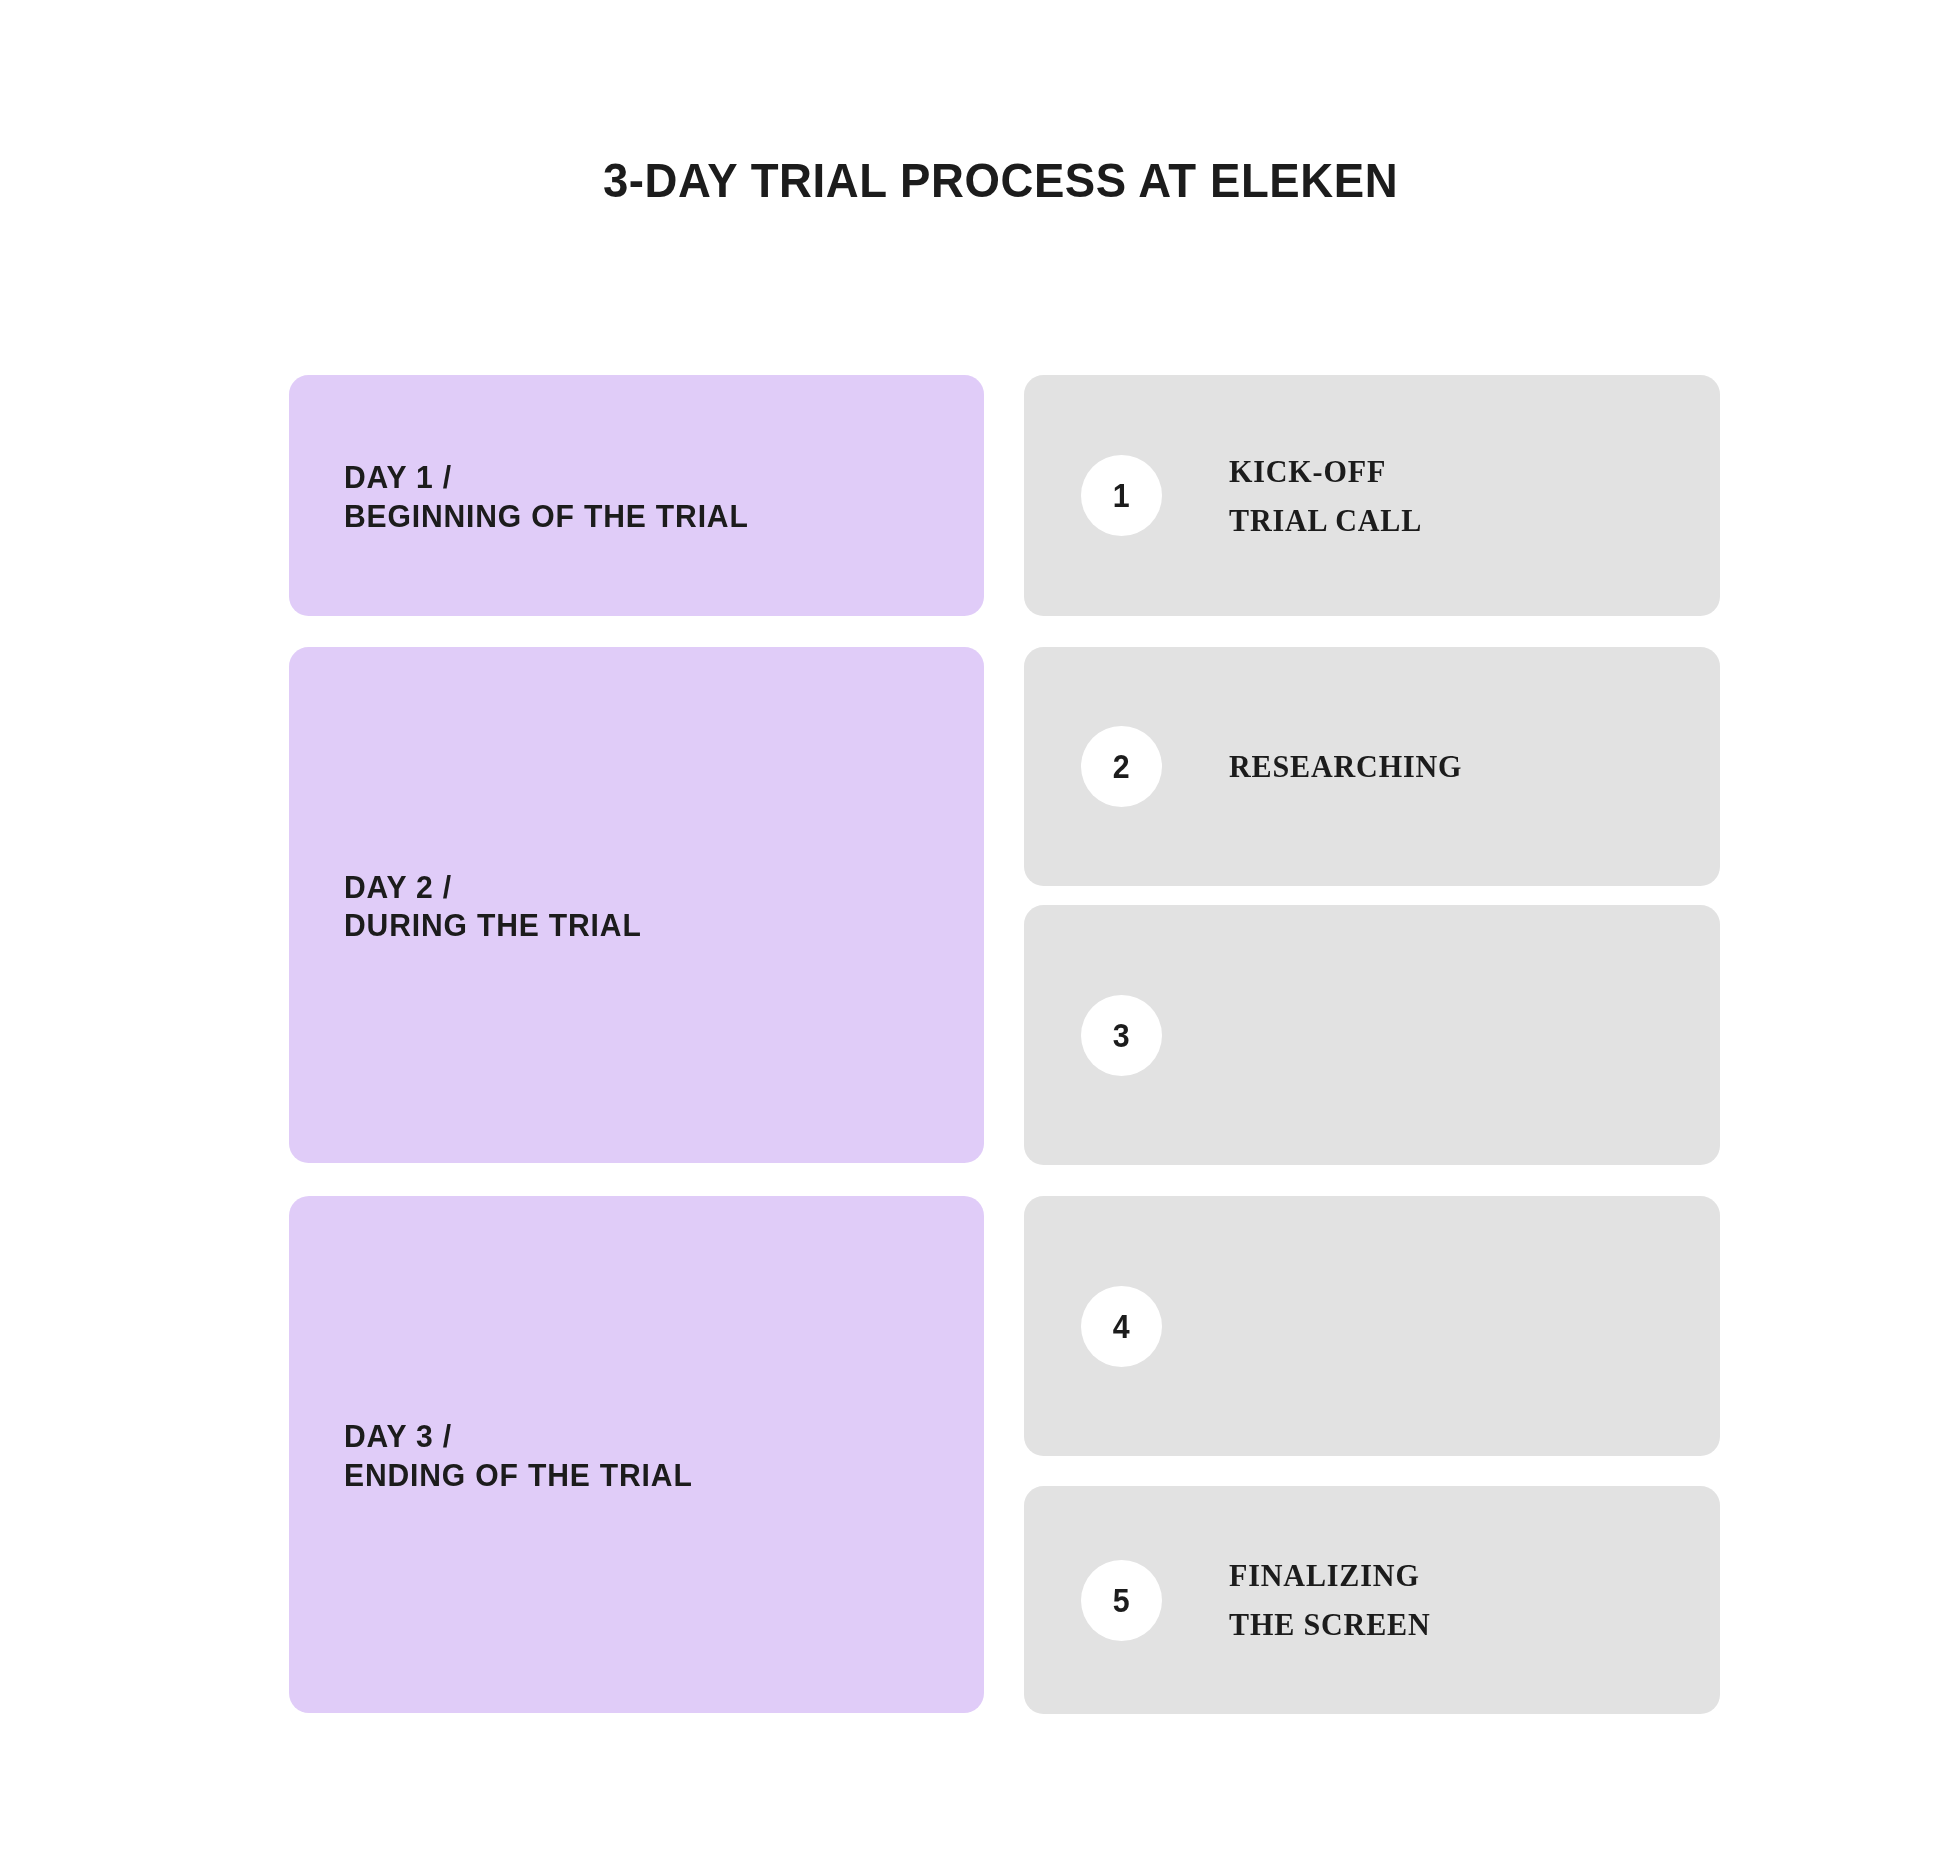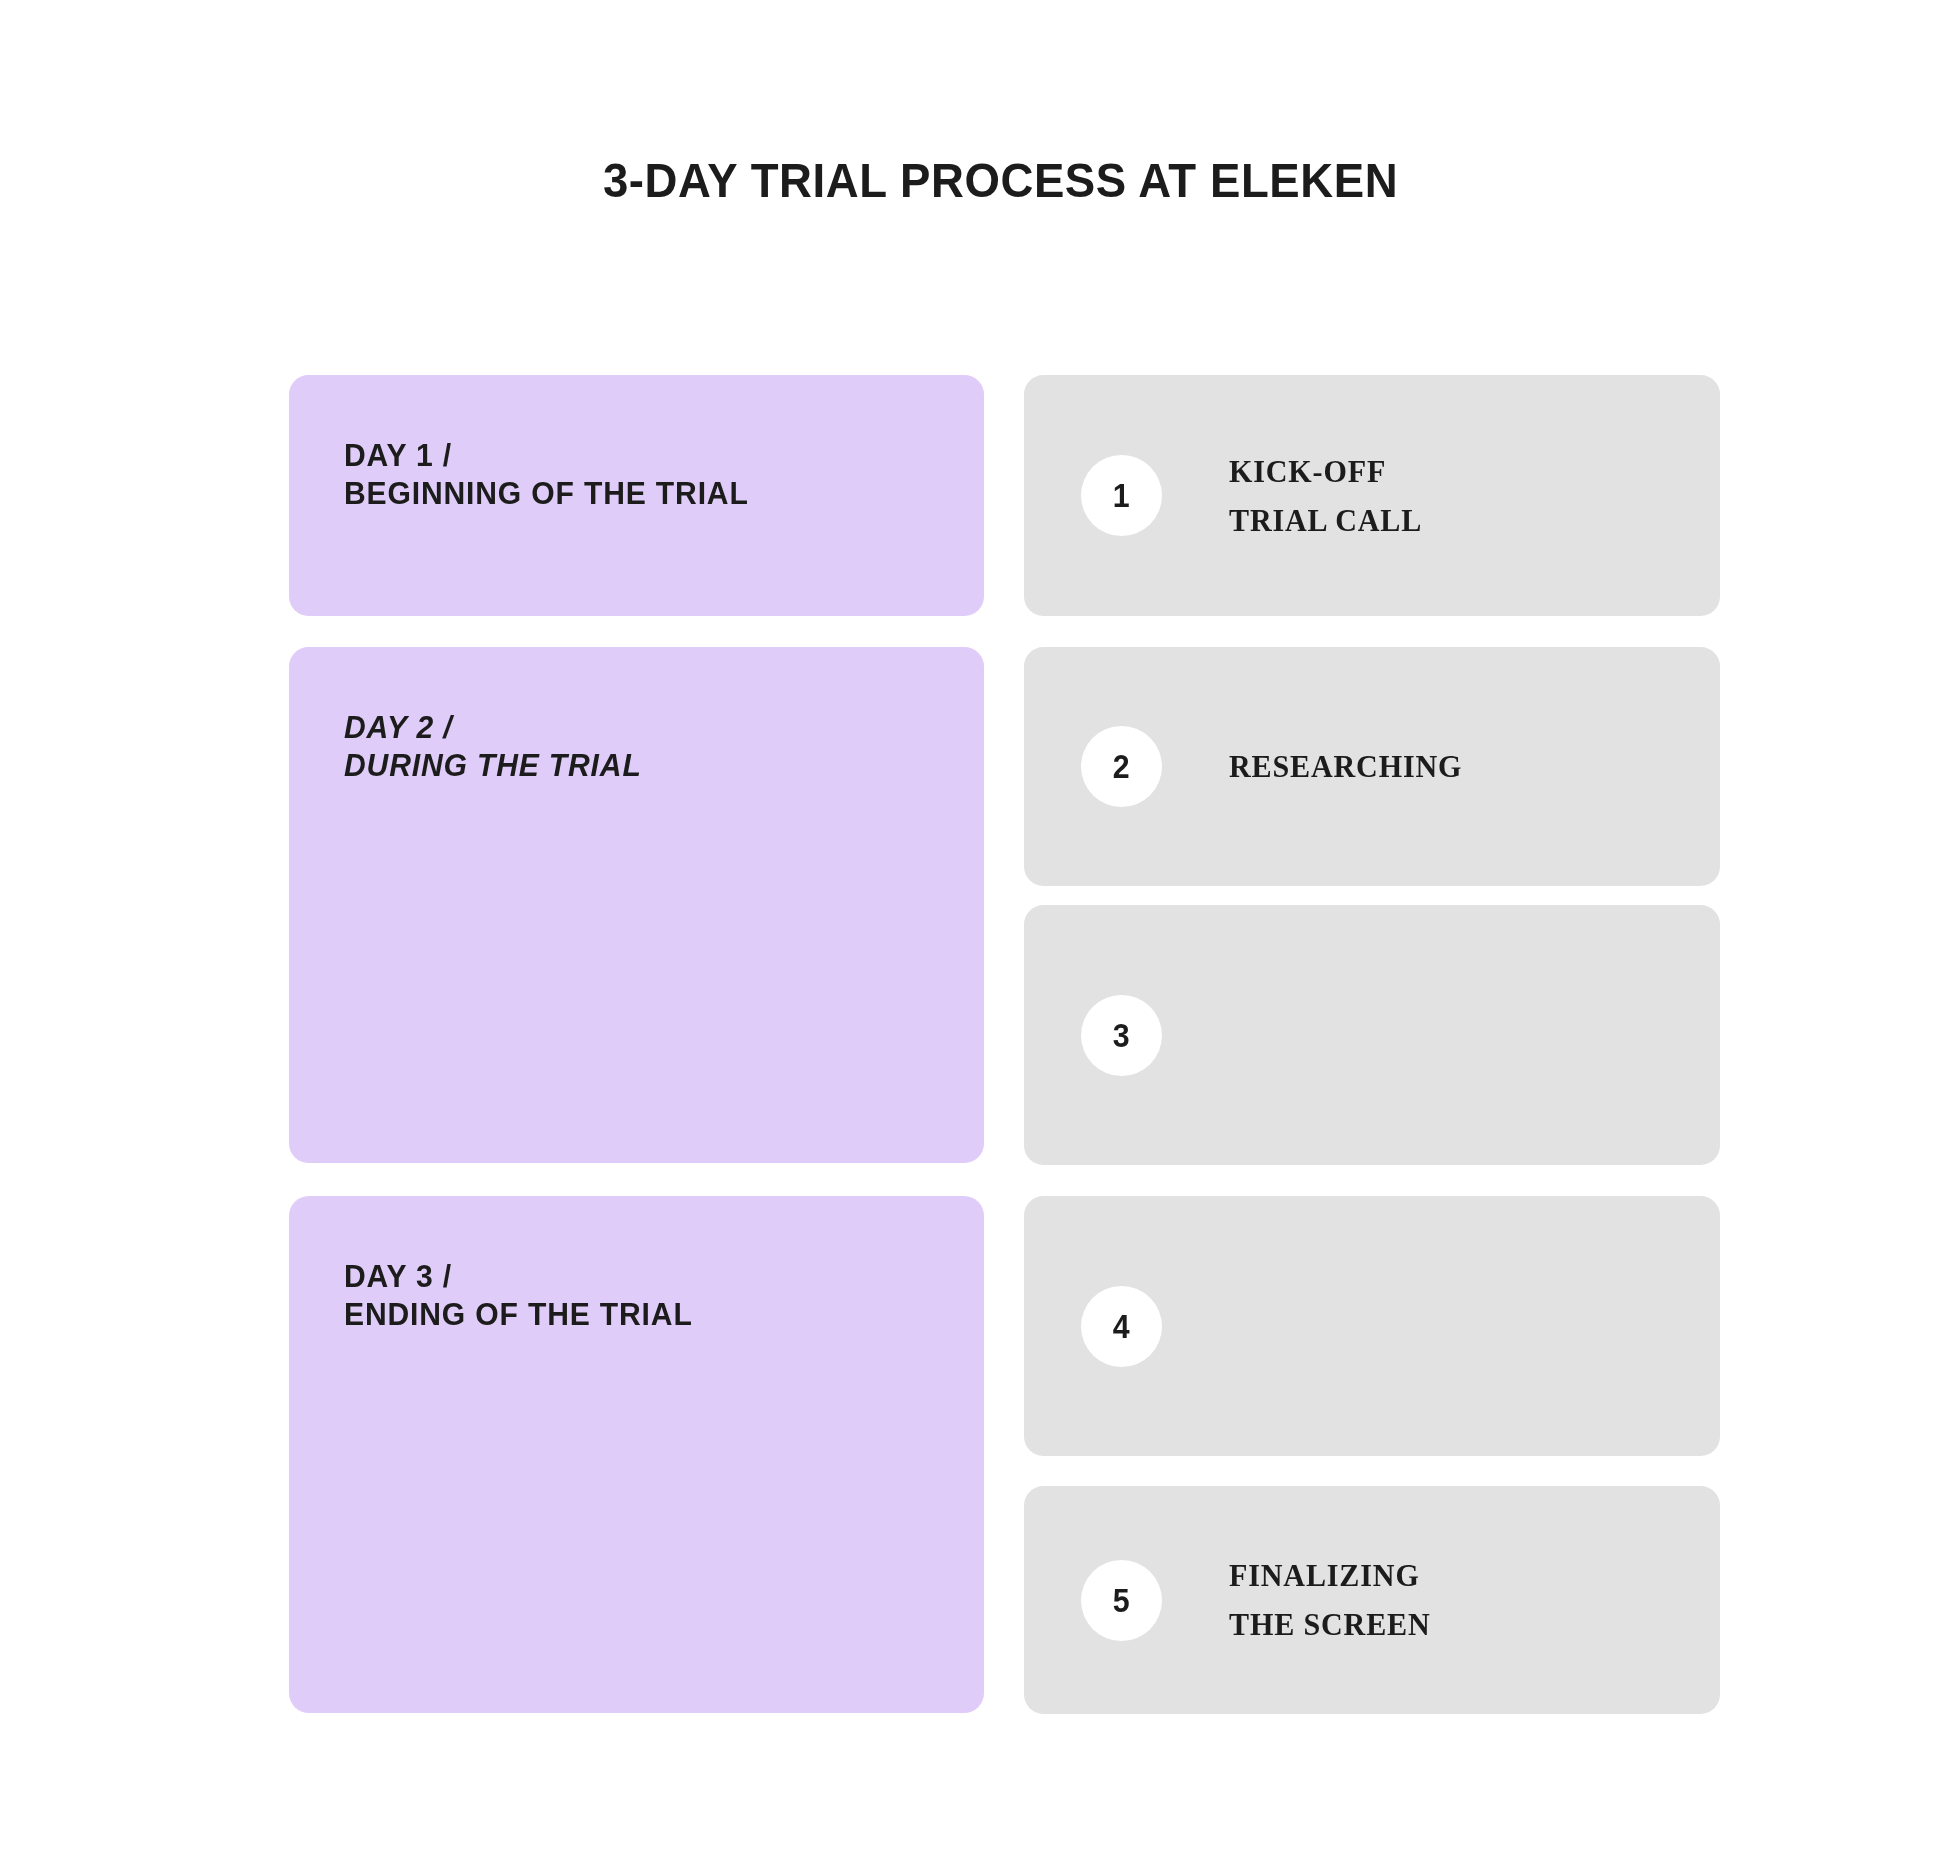--- a/index.html
+++ b/index.html
@@ -52,21 +52,21 @@
   .card.gray   { background:#E2E2E2; left:735px; width:696px; }
 
   
   .day-inner {
     position:absolute;
     left:55px;
     right:35px;
     top:0; bottom:0;
     display:flex;
     flex-direction:column;
-    justify-content:flex-start;
+    justify-content:center;
     padding-top:61px;
     padding-bottom:59px;
   }
   .day-label, .day-phase {
     font-size:32px;
     font-weight:700;
     letter-spacing:0.9px;
     color:#1C1C1C;
     line-height:1.2;
     transform:scaleX(0.94);
@@ -139,21 +139,21 @@
         <div class="step-badge">
           <span>1</span>
         </div>
         <div class="step-text">
           <div class="step-line">KICK-OFF</div>
           <div class="step-line">TRIAL CALL</div>
         </div>
       </div>
     </div>
 
-    <div class="card purple" style="top:272px; height:516px;font-style:italic;">
+    <div class="card purple" style="top:272px; height:516px;">
       <div class="day-inner">
         <div class="day-label">DAY 2 /</div>
         <div class="day-phase">DURING THE TRIAL</div>
       </div>
     </div>
 
     <div class="card gray" style="top:272px; height:239px;">
       <div class="step-inner">
         <div class="step-badge">
           <span>2</span>

